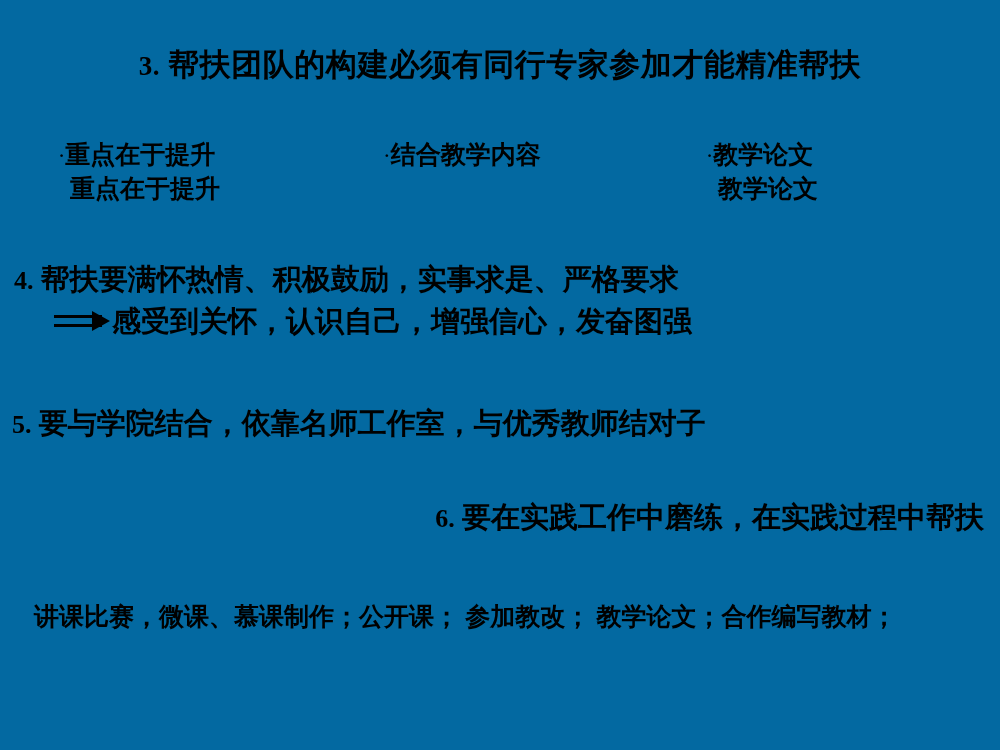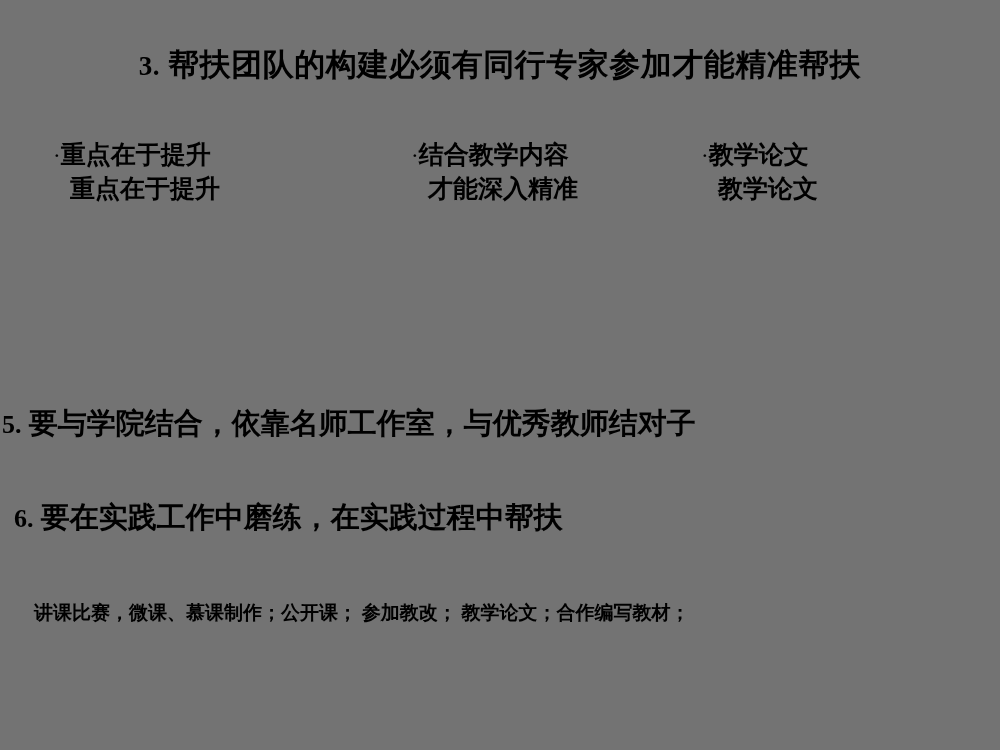--- a/index.html
+++ b/index.html
@@ -11,21 +11,21 @@
     width: 1000px;
     height: 750px;
     font-family: "Liberation Serif", serif;
     color: #000000;
     overflow: hidden;
   }
   .slide {
     position: relative;
     width: 1000px;
     height: 750px;
-    background: #737373;
+    background: #0369a1;
   }
 
   .heading-3 {
     position: absolute;
     left: 0;
     top: 44px;
     width: 1000px;
     text-align: center;
     font-weight: bold;
     font-size: 31px;
@@ -35,38 +35,39 @@
   .heading-3 .num {
     font-size: 27px;
   }
 
   .bullet-row {
     position: absolute;
     left: 0;
     top: 138px;
     width: 1000px;
     height: 80px;
+    text-align: center;
   }
   .bullet-col {
     position: absolute;
     font-size: 25px;
     font-weight: bold;
     line-height: 1.35;
   }
   .bullet-col .dot {
     font-size: 17px;
     vertical-align: 2px;
     margin-right: 1px;
   }
   .bullet-col .line2 {
     display: block;
     margin-left: 16px;
   }
   .col-1 { left: 54px; }
-  .col-2 { left: 412px; }
+  .col-2 { left: 384px; }
   .col-3 { left: 702px; }
 
   .item-4 {
     position: absolute;
     left: 14px;
     top: 258px;
     width: 970px;
     font-size: 29px;
     font-weight: bold;
     line-height: 1.45;
@@ -100,46 +101,47 @@
     top: 0px;
     width: 0;
     height: 0;
     border-top: 10px solid transparent;
     border-bottom: 10px solid transparent;
     border-left: 18px solid #000;
   }
 
   .item-5 {
     position: absolute;
-    left: 2px;
+    left: 12px;
     top: 404px;
     width: 970px;
     font-size: 29px;
     font-weight: bold;
     white-space: nowrap;
   }
   .item-5 .num { font-size: 26px; }
 
   .item-6 {
     position: absolute;
     left: 14px;
     top: 498px;
     width: 970px;
     font-size: 29px;
     font-weight: bold;
     white-space: nowrap;
+    text-align: right;
   }
   .item-6 .num { font-size: 26px; }
 
   .footnote {
     position: absolute;
     left: 34px;
     top: 600px;
     width: 960px;
-    font-size: 19px;
+    font-size: 25px;
     font-weight: bold;
     white-space: nowrap;
   }
 </style>
 </head>
 <body>
 
 <div class="slide">
 
   <div class="heading-3">
@@ -147,28 +149,32 @@
     <span>帮扶团队的构建必须有同行专家参加才能精准帮扶</span>
   </div>
 
   <div class="bullet-row">
     <div class="bullet-col col-1">
       <span class="dot">·</span><span>重点在于提升</span>
       <span class="line2">重点在于提升</span>
     </div>
     <div class="bullet-col col-2">
       <span class="dot">·</span><span>结合教学内容</span>
-      <span class="line2">才能深入精准</span>
     </div>
     <div class="bullet-col col-3">
       <span class="dot">·</span><span>教学论文</span>
       <span class="line2">教学论文</span>
     </div>
   </div>
 
+  <div class="item-4">
+    <span class="num">4.</span>
+    <span>帮扶要满怀热情、积极鼓励，实事求是、严格要求</span>
+    <span class="sub"><span class="arrow-glyph"><span class="bar top"></span><span class="bar bot"></span><span class="head"></span></span><span>感受到关怀，认识自己，增强信心，发奋图强</span></span>
+  </div>
 
   <div class="item-5">
     <span class="num">5.</span>
     <span>要与学院结合，依靠名师工作室，与优秀教师结对子</span>
   </div>
 
   <div class="item-6">
     <span class="num">6.</span>
     <span>要在实践工作中磨练，在实践过程中帮扶</span>
   </div>

